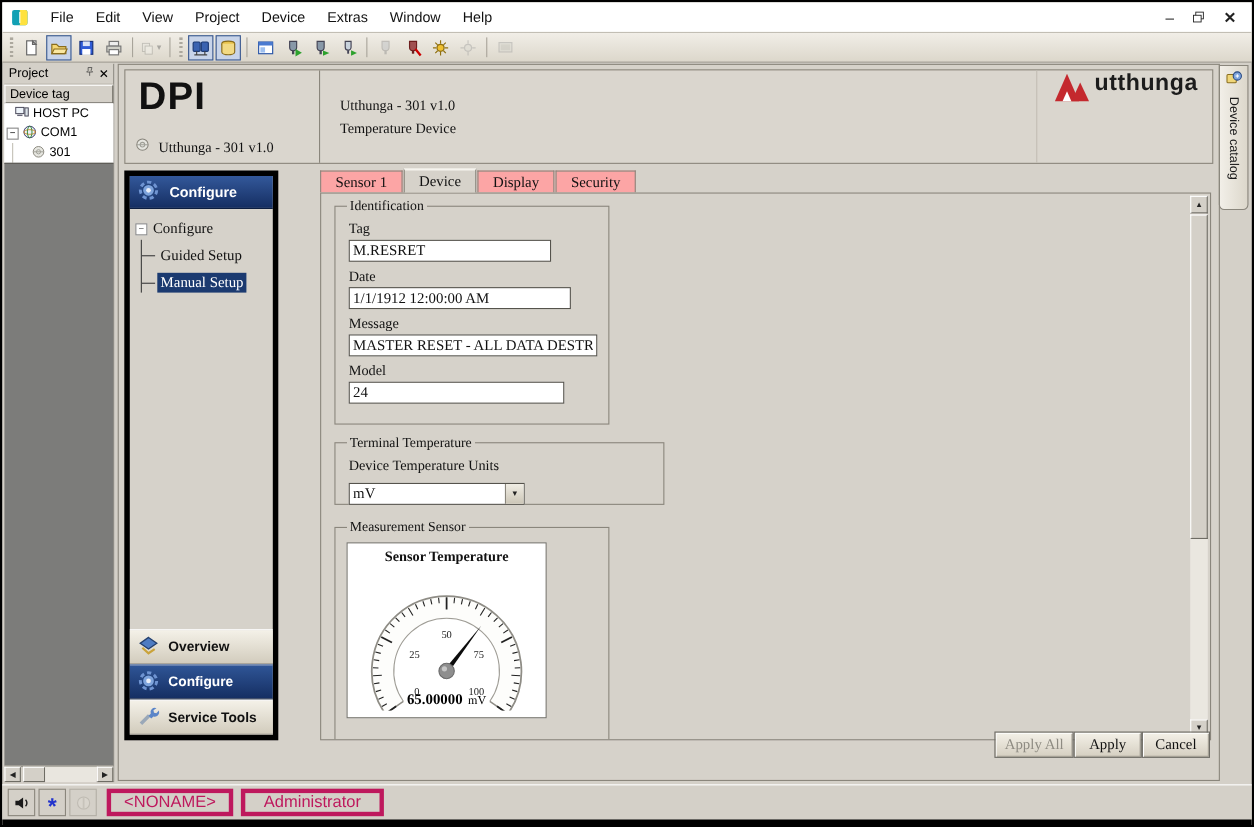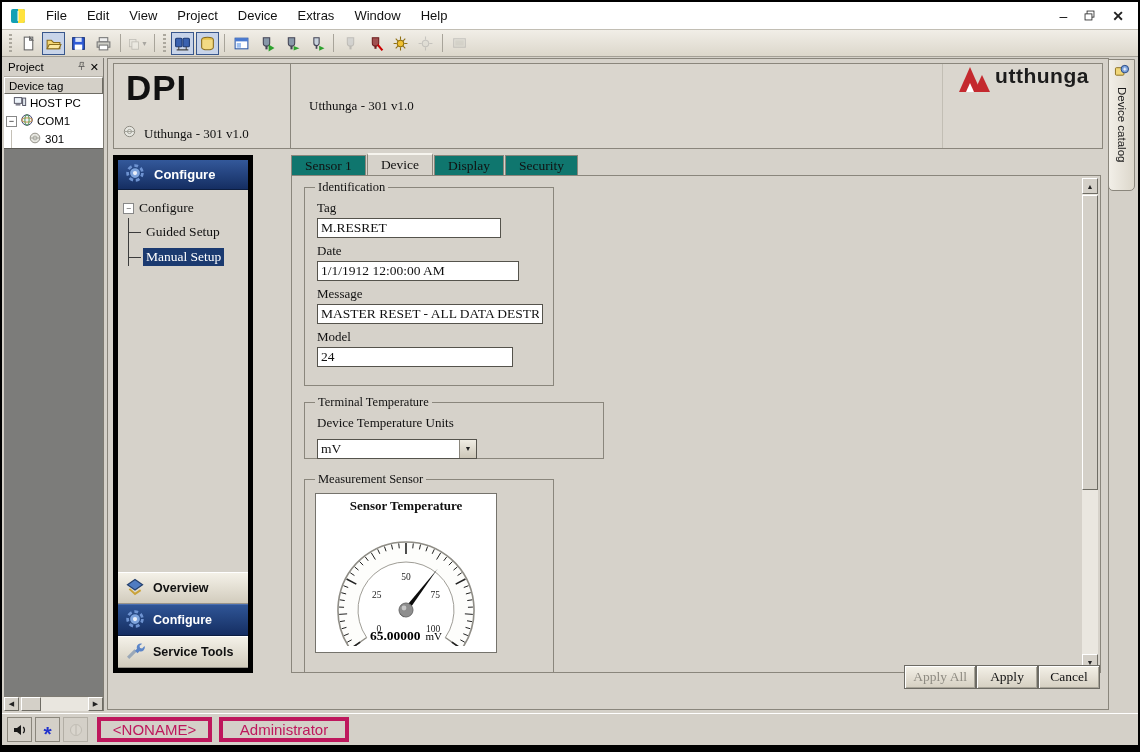--- a/index.html
+++ b/index.html
@@ -56,21 +56,21 @@
   .cfg-root{display:flex;align-items:center;gap:5px;margin:10px 0 0 5px}
   .cfg-vline{position:absolute;left:10px;top:28px;width:1px;background:#3c3c3c}
   .cfg-child{position:relative;margin:7px 0 0 25px;width:max-content;padding:1px 3px}
   .cfg-child::before{content:"";position:absolute;left:-14px;top:9px;width:12px;height:1px;background:#3c3c3c}
   .cfg-child.sel{background:#1b3a70;color:#fff}
   .nav-btn{height:32px;flex:none;border-top:1px solid #fff;border-bottom:1px solid #97938a;background:linear-gradient(#f4f1e8,#d2ccbd);display:flex;align-items:center;gap:8px;padding:0 7px;font-weight:bold;font-size:12.5px;color:#111}
   .nav-btn.sel{background:linear-gradient(#2f5596,#152e62);color:#fff;border-top-color:#4a6fb0;border-bottom-color:#0c1d40}
 
   
   .tabs{position:absolute;left:183px;top:94px;right:7px;height:22px;display:flex;align-items:flex-end;font-family:"Liberation Serif",serif}
-  .tab{height:20px;padding:0 13px;border:1px solid #8a867c;border-bottom:none;background:#0f766e;display:flex;align-items:center;font-size:13.5px;margin-right:1px;color:#111}
+  .tab{height:20px;padding:0 13px;border:1px solid #8a867c;border-bottom:none;background:#fca5a5;display:flex;align-items:center;font-size:13.5px;margin-right:1px;color:#111}
   .tab.active{height:22px;background:#d6d2ca;position:relative;z-index:2;border-top:2px solid #f6f4ee}
   .content{position:absolute;left:183px;top:116px;right:7px;bottom:36px;border:1px solid #8a867c;background:#d6d2ca;overflow:hidden}
   fieldset{position:absolute;left:12px;border:1px solid #8a867c;padding:0 8px 8px;font-family:"Liberation Serif",serif;color:#111}
   legend{font-size:12.5px;padding:0 3px;margin-left:2px}
   #fs-ident{top:4px;width:250px;height:206px}
   #fs-term{top:219px;width:300px;height:64px}
   #fs-meas{top:296px;width:250px;height:212px}
   .flabel{font-size:13px;margin:5px 0 2px 4px}
   .tbox{display:block;height:20px;border:1px solid #55534c;background:#fff;font-family:"Liberation Serif",serif;font-size:13.5px;padding:0 3px;margin-left:4px;color:#111}
   .combo{display:flex;width:160px;height:20px;border:1px solid #55534c;background:#fff;margin:8px 0 0 4px}
@@ -316,20 +316,21 @@
                 <circle cx="8" cy="8" r="5.5" fill="#e6e6e0" stroke="#88857c"></circle>
                 <circle cx="8" cy="8" r="2.2" fill="none" stroke="#a0a098"></circle>
                 <path d="M2.5 8h11" stroke="#a0a098"></path>
               </svg>
           </span>
           <span>Utthunga - 301 v1.0</span>
         </div>
       </div>
       <div class="band-mid">
         <span>Utthunga - 301 v1.0</span>
+        <span>Temperature Device</span>
       </div>
       <div class="band-logo">
         <svg width="38" height="30" viewBox="0 0 36 30">
           <polygon points="2,28 13,3 24,28" fill="#c4292e"></polygon>
           <polygon points="17,28 25,11 33,28" fill="#c4292e"></polygon>
           <polygon points="9,28 13,19 17,28" fill="#fff"></polygon>
         </svg>
         <span class="brand-text">utthunga</span>
       </div>
     </div>

